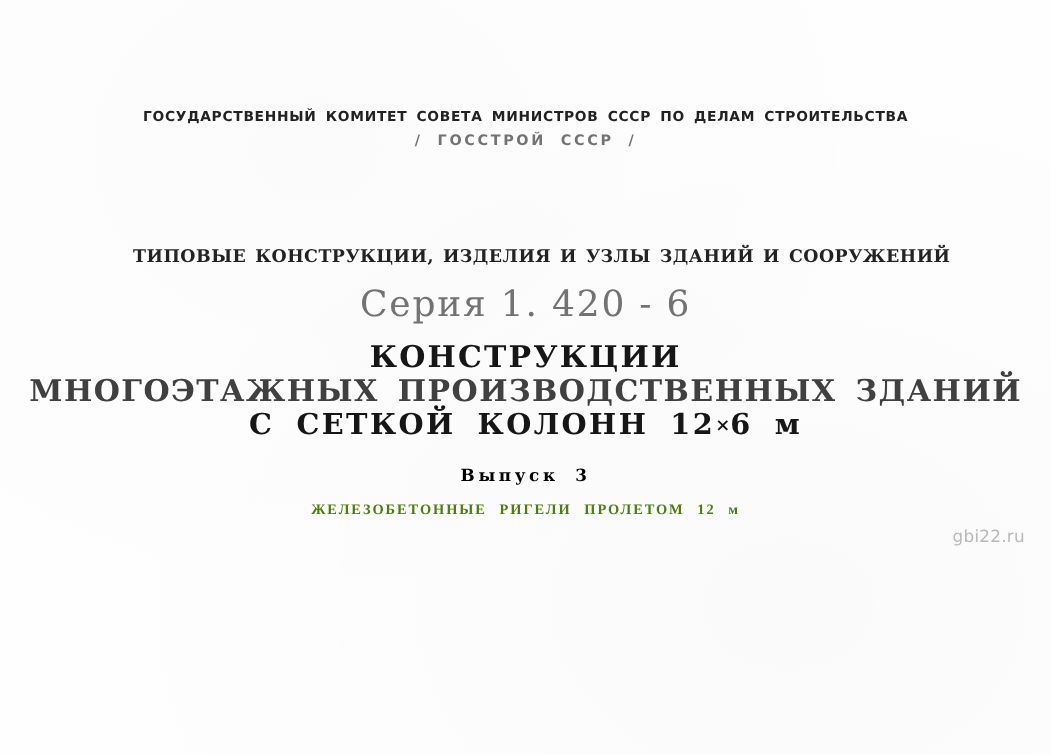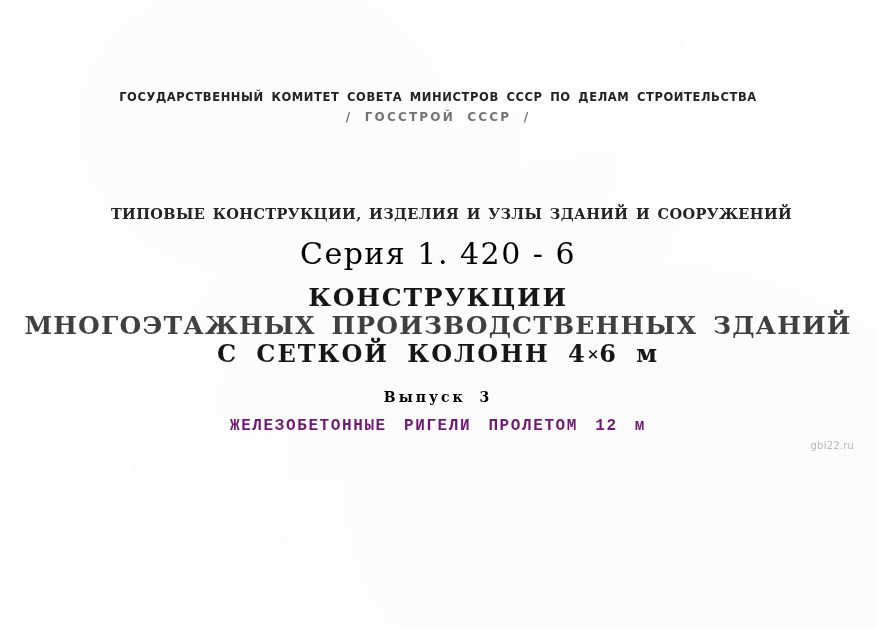--- a/index.html
+++ b/index.html
@@ -84,21 +84,21 @@
   
   .series {
     position: absolute;
     top: 236px;
     left: 0;
     right: 0;
     font-family: "DejaVu Serif", serif;
     font-size: 30px;
     font-weight: 500;
     letter-spacing: 1.5px;
-    color: #000000;
+    color: #737373;
   }
 
   
   .title-1 {
     position: absolute;
     top: 283px;
     left: 0;
     right: 0;
     font-family: "DejaVu Serif", serif;
     font-size: 25px;
@@ -147,35 +147,35 @@
     font-weight: 700;
     letter-spacing: 3px;
     color: #000000;
     word-spacing: 6px;
   }
   .issue-desc {
     position: absolute;
     top: 417px;
     left: 0;
     right: 0;
-    font-family: Liberation Mono, monospace;
-    font-size: 16px;
+    font-family: Liberation Serif, serif;
+    font-size: 12px;
     font-weight: 600;
     letter-spacing: 1.6px;
-    color: #701a75;
+    color: #4d7c0f;
     word-spacing: 6px;
   }
 
   
   .watermark {
     position: absolute;
     top: 440px;
     right: 22px;
     font-family: "DejaVu Sans", sans-serif;
-    font-size: 10px;
+    font-size: 14px;
     color: #b9b9b9;
     letter-spacing: 0.2px;
   }
 </style>
 </head>
 <body>
 
 <div class="page">
   <div class="paper-tone"></div>
 
@@ -187,21 +187,21 @@
 
     <div class="subtitle">ТИПОВЫЕ КОНСТРУКЦИИ, ИЗДЕЛИЯ И УЗЛЫ ЗДАНИЙ И СООРУЖЕНИЙ</div>
 
     <div class="series">Серия 1. 420 - 6</div>
 
     <div class="title-1">КОНСТРУКЦИИ</div>
 
     <div class="title-2">МНОГОЭТАЖНЫХ  ПРОИЗВОДСТВЕННЫХ  ЗДАНИЙ</div>
 
     <div class="title-3">
-      <span>С  СЕТКОЙ   КОЛОНН  4</span><span class="mult">×</span><span>6 м</span>
+      <span>С  СЕТКОЙ   КОЛОНН  12</span><span class="mult">×</span><span>6 м</span>
     </div>
 
     <div class="issue">Выпуск 3</div>
 
     <div class="issue-desc">ЖЕЛЕЗОБЕТОННЫЕ  РИГЕЛИ  ПРОЛЕТОМ  12 м</div>
 
   </div>
 
   <div class="watermark">gbi22.ru</div>
 </div>

